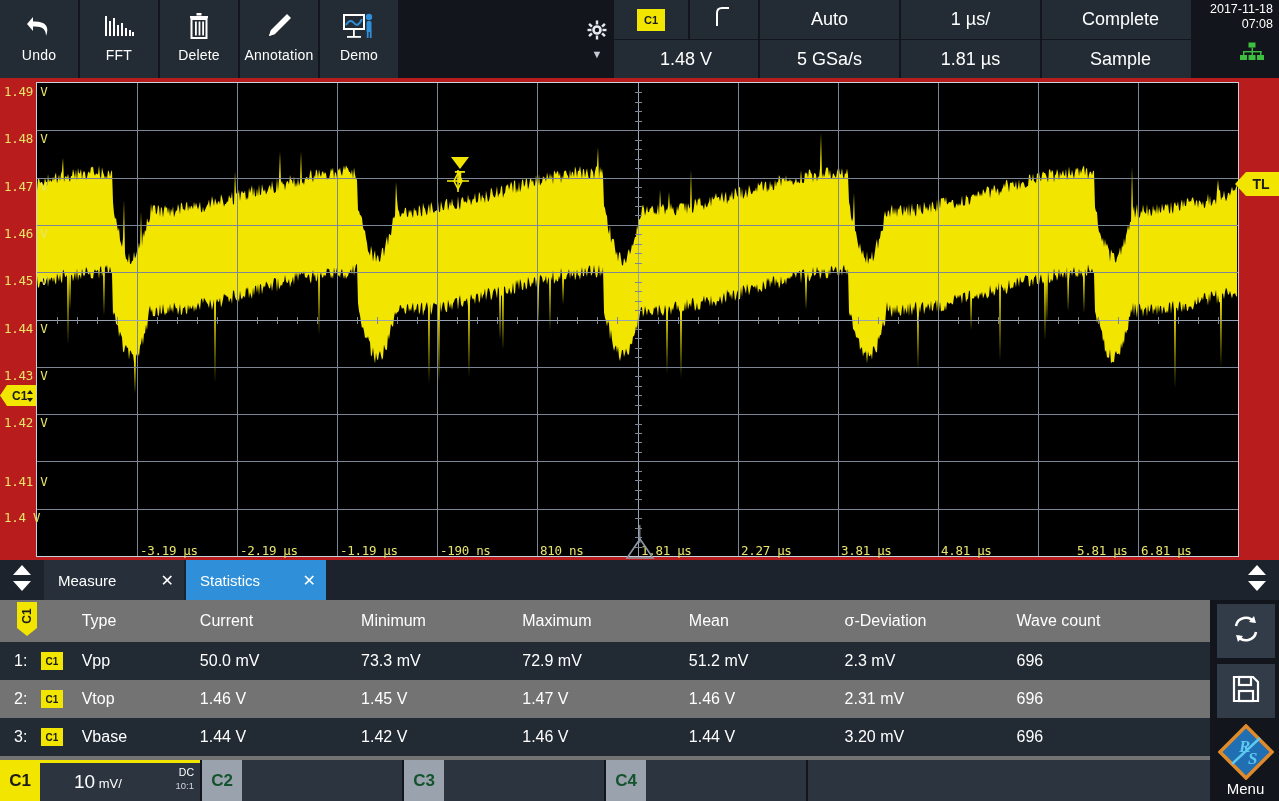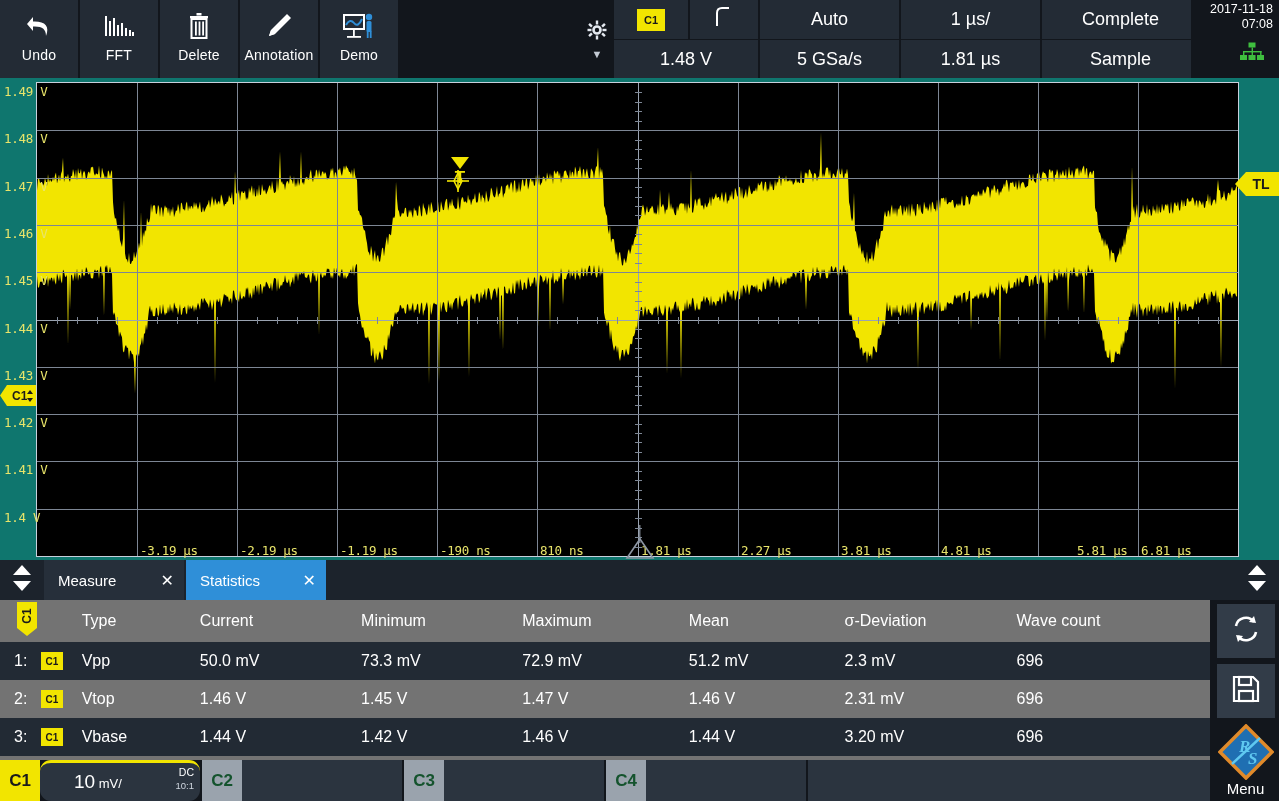--- a/index.html
+++ b/index.html
@@ -74,21 +74,21 @@
     padding: 2px 6px 0 0;
   }
   #dt-col .dt {
     color: #ffffff; font-size: 12.5px; line-height: 15px; text-align: right;
   }
   #lan-icon { margin-top: 10px; margin-right: 8px; }
 
   
   #wave-area {
     position: absolute; left: 0; top: 78px; width: 1279px; height: 482px;
-    background: #0f766e;
+    background: #b91c1c;
   }
   #grid-box {
     position: absolute; left: 36px; top: 4px; width: 1203px; height: 475px;
     background: #000000; border: 1px solid #c8d0dc;
     overflow: hidden;
   }
   .gline-v, .gline-h { position: absolute; background: #7d8694; }
   .gline-v { width: 1px; top: 0; bottom: 0; }
   .gline-h { height: 1px; left: 0; right: 0; }
   .gline-center { background: #9aa3b1; }
@@ -215,21 +215,21 @@
   .chan .badge {
     width: 40px; display: flex; align-items: center; justify-content: center;
     font-size: 17px; font-weight: bold;
   }
   .chan.active .badge { background: #f2e500; color: #1a1a1a; }
   .chan.inactive .badge { background: #9aa3ad; color: #14532d; }
   .chan .body {
     background: #2b343f; display: flex; align-items: center;
     position: relative; padding: 0 8px;
   }
-  .chan.active .body { background: #2b343f; border-top: 3px solid #f2e500; border-radius: 11px; }
+  .chan.active .body { background: #2b343f; border-top: 3px solid #f2e500; }
   .chan .scale { color: #ffffff; font-size: 19px; padding-left: 26px; }
   .chan .scale .unit { font-size: 13px; }
   .chan .cpl {
     position: absolute; right: 6px; top: 3px; text-align: right;
     color: #ffffff; font-size: 10.5px; line-height: 13px;
   }
   .chan .cpl .ratio { color: #cfd6df; font-size: 9.5px; }
   #chan-rest { flex: 1 1 auto; background: #2b343f; }
 </style>
 </head>
@@ -488,21 +488,21 @@
 
     <div id="ylabels">
         <div class="ylabel" style="top: 6px;">1.49 V</div>
         <div class="ylabel" style="top: 53px;">1.48 V</div>
         <div class="ylabel" style="top: 101px;">1.47 V</div>
         <div class="ylabel" style="top: 148px;">1.46 V</div>
         <div class="ylabel" style="top: 195px;">1.45 V</div>
         <div class="ylabel" style="top: 243px;">1.44 V</div>
         <div class="ylabel" style="top: 290px;">1.43 V</div>
         <div class="ylabel" style="top: 337px;">1.42 V</div>
-        <div class="ylabel" style="top: 384px;">1.41 V</div>
+        <div class="ylabel" style="top: 396px;">1.41 V</div>
         <div class="ylabel" style="top: 432px;">1.4 V</div>
       </div>
 
     <div id="xlabels">
         <div class="xlabel" style="left: 140px;">-3.19 µs</div>
         <div class="xlabel" style="left: 240px;">-2.19 µs</div>
         <div class="xlabel" style="left: 340px;">-1.19 µs</div>
         <div class="xlabel" style="left: 440px;">-190 ns</div>
         <div class="xlabel" style="left: 540px;">810 ns</div>
         <div class="xlabel" style="left: 641px;">1.81 µs</div>

